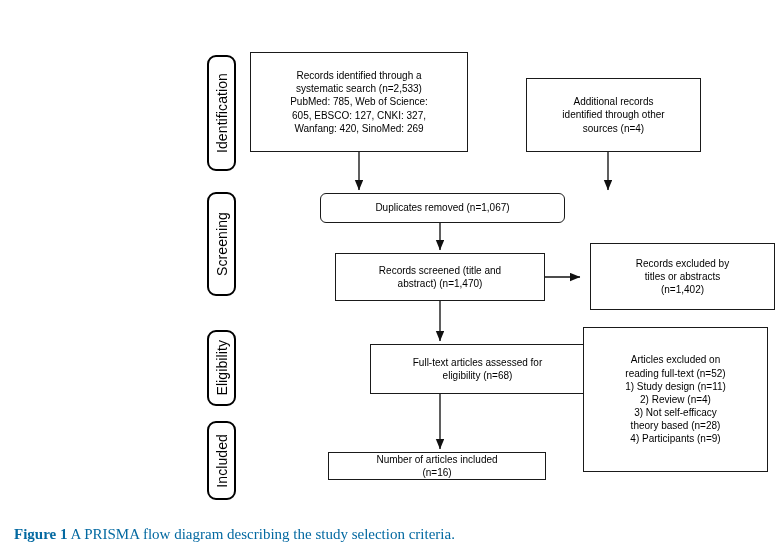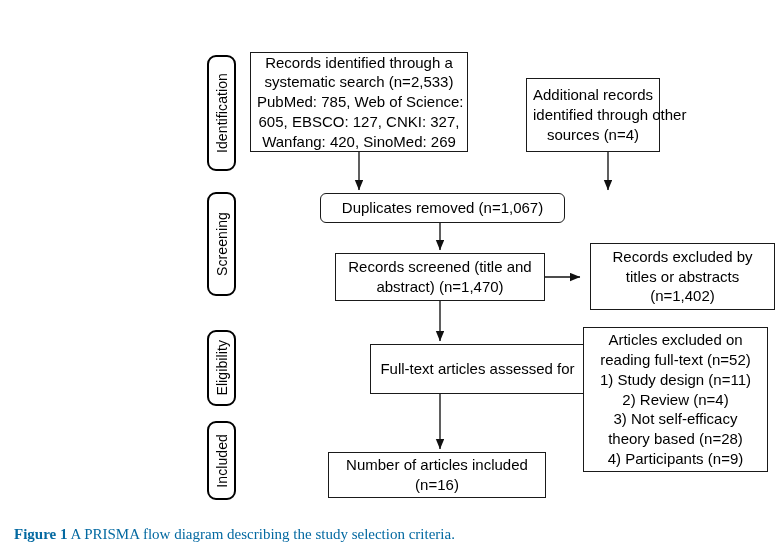--- a/index.html
+++ b/index.html
@@ -57,35 +57,35 @@
     border: 1.6px solid #1a1a1a;
     background: #fff;
     display: flex;
     flex-direction: column;
     justify-content: center;
     padding: 3px 6px;
   }
   .flow-box .line {
     display: block;
     text-align: center;
-    font-size: 15px;
+    font-size: 10px;
     line-height: 1.32;
     white-space: nowrap;
     color: #000;
   }
   .flow-box.left-align .line {
     text-align: center;
   }
 
   #box-records-identified { left: 250px; top: 52px;  width: 218px; height: 100px; }
-  #box-additional-records { left: 526px; top: 78px;  width: 134px; height: 74px;  }
+  #box-additional-records { left: 526px; top: 78px;  width: 175px; height: 74px;  }
   #box-duplicates         { left: 320px; top: 193px; width: 245px; height: 30px; border-radius: 6px;  }
   #box-records-screened   { left: 335px; top: 253px; width: 210px; height: 48px;  }
   #box-fulltext           { left: 330px; top: 344px; width: 215px; height: 50px; margin-left: 40px;  }
-  #box-included           { left: 328px; top: 452px; width: 218px; height: 46px;  }
+  #box-included           { left: 328px; top: 452px; width: 218px; height: 28px;  }
   #box-records-excluded   { left: 590px; top: 243px; width: 185px; height: 67px;  }
   #box-articles-excluded  { left: 583px; top: 327px; width: 185px; height: 145px; }
 
   #box-articles-excluded .head {
     text-align: center;
   }
 
   
   #connectors {
     position: absolute;
@@ -181,20 +181,21 @@
   </div>
 
   <div class="flow-box" id="box-records-excluded">
     <span class="line">Records excluded by</span>
     <span class="line">titles or abstracts</span>
     <span class="line">(n=1,402)</span>
   </div>
 
   <div class="flow-box" id="box-fulltext">
     <span class="line">Full-text articles assessed for</span>
+    <span class="line">eligibility (n=68)</span>
   </div>
 
   <div class="flow-box left-align" id="box-articles-excluded">
     <span class="line head">Articles excluded on</span>
     <span class="line head">reading full-text (n=52)</span>
     <span class="line">1) Study design (n=11)</span>
     <span class="line">2) Review (n=4)</span>
     <span class="line">3) Not self-efficacy</span>
     <span class="line">theory based (n=28)</span>
     <span class="line">4) Participants (n=9)</span>

